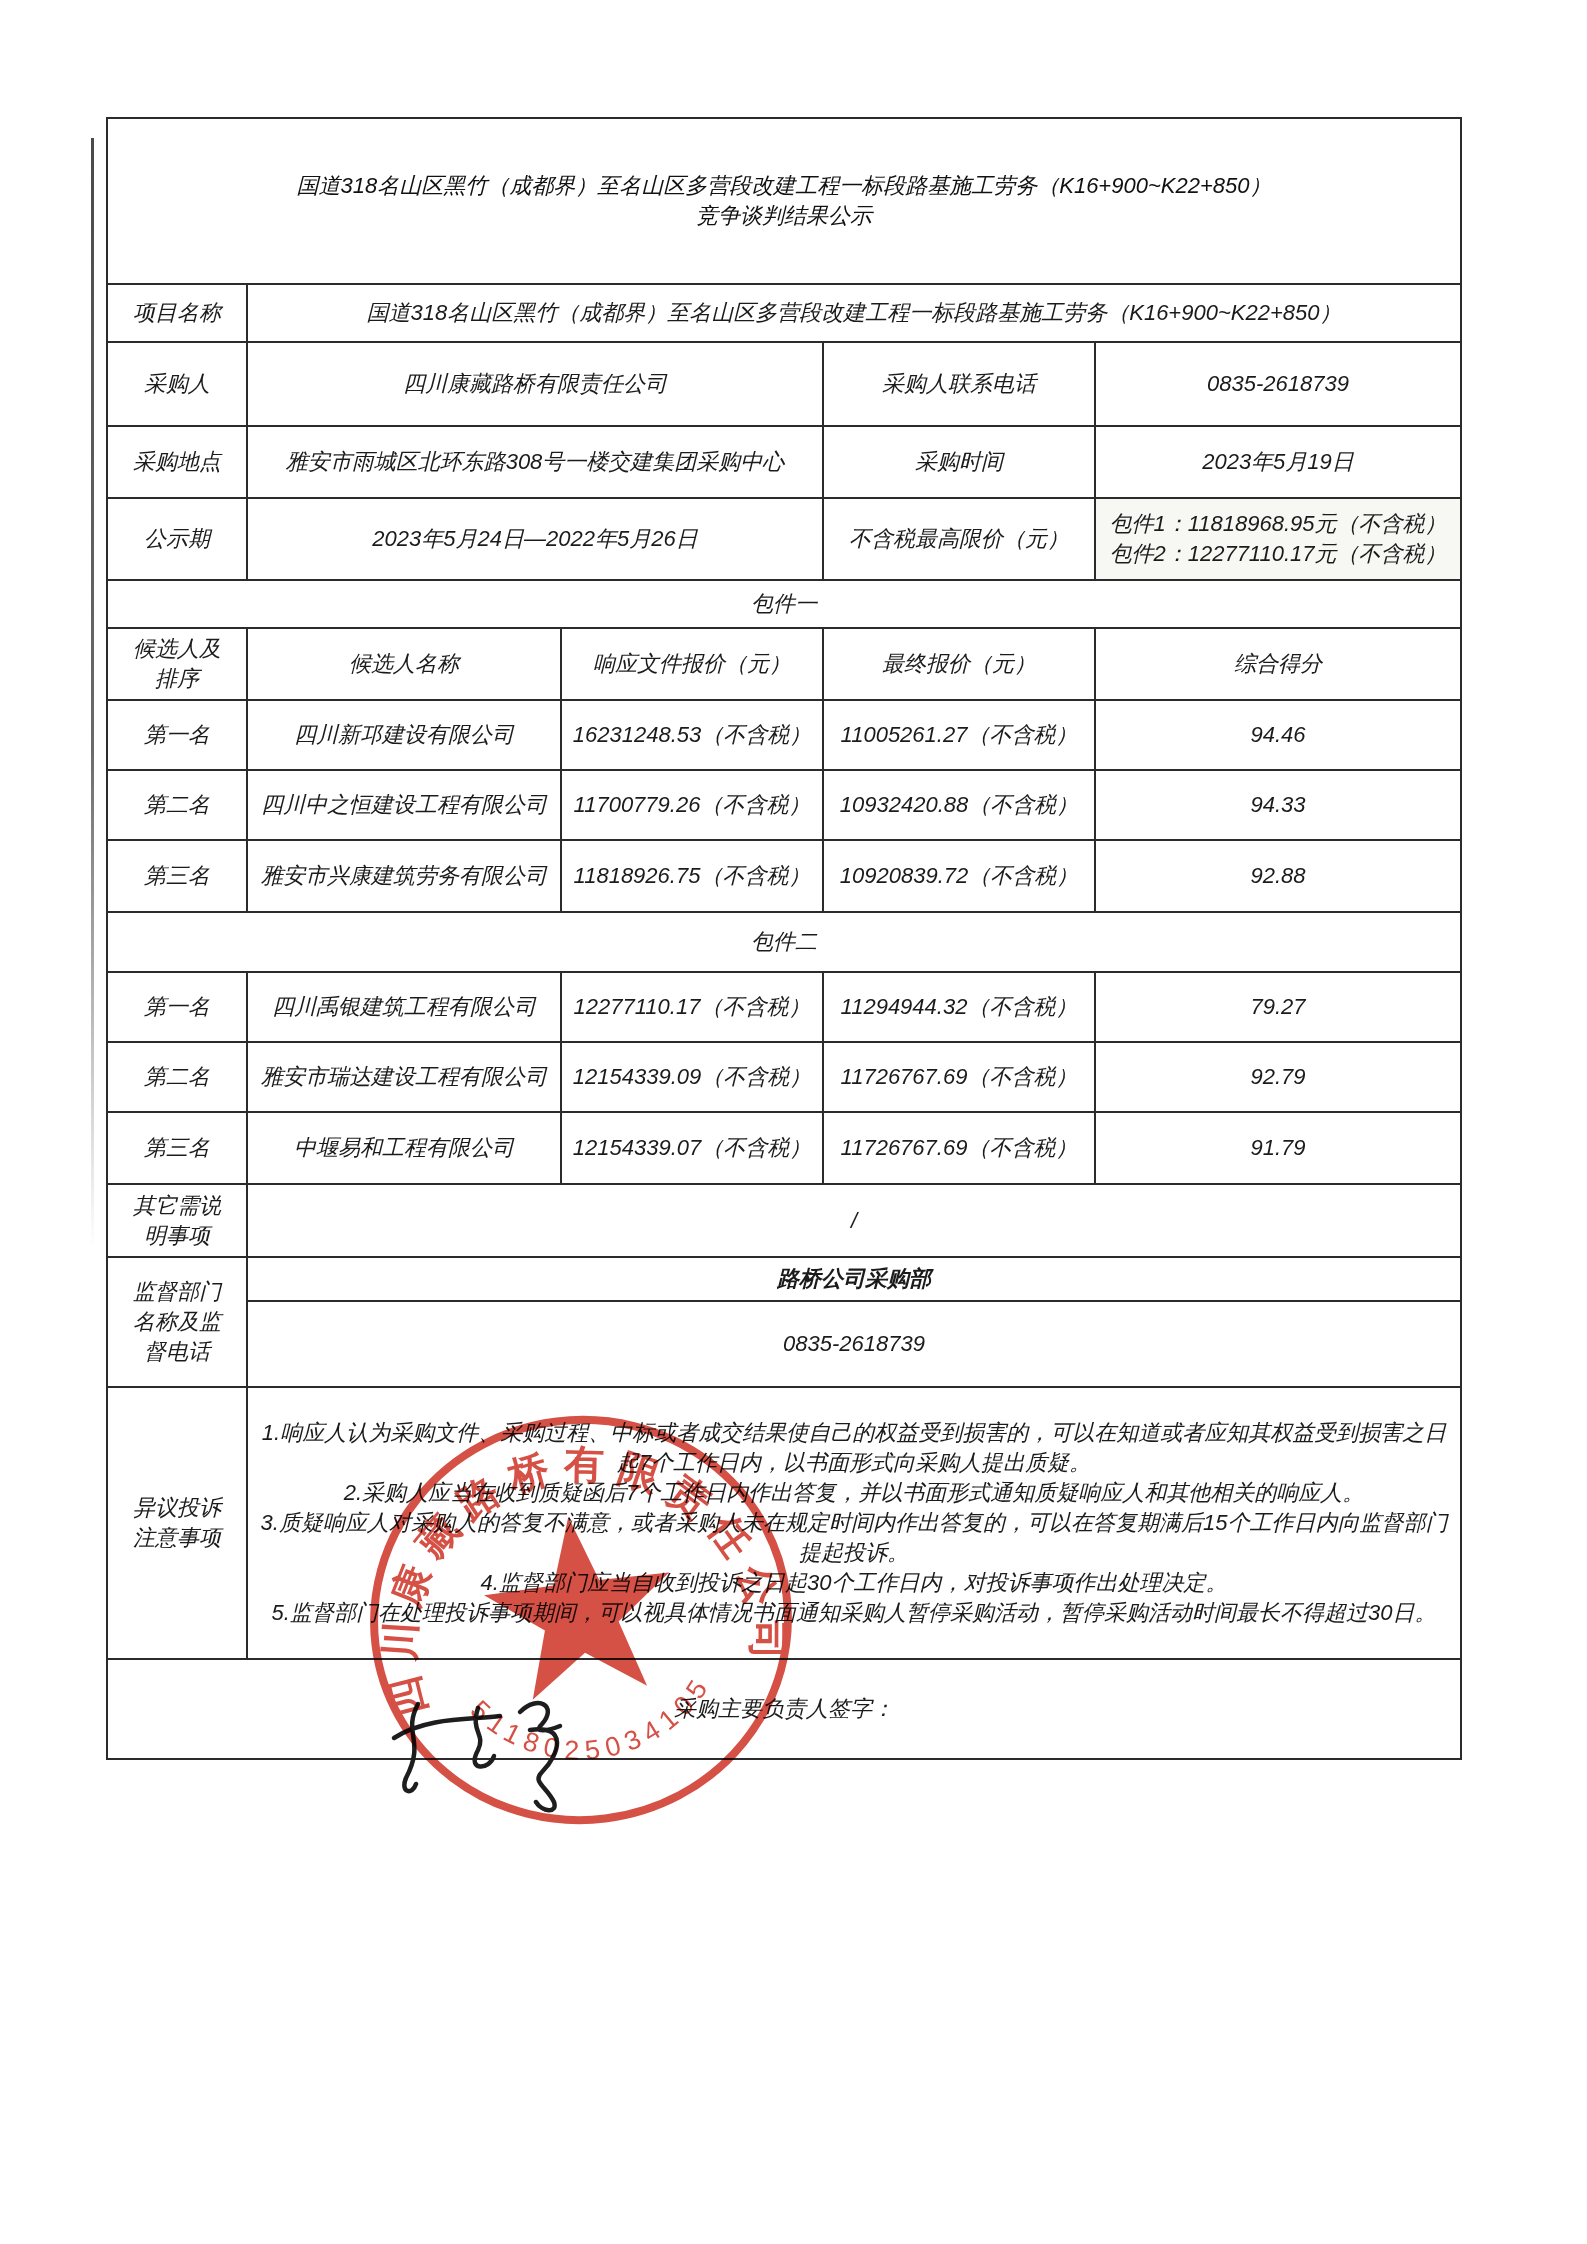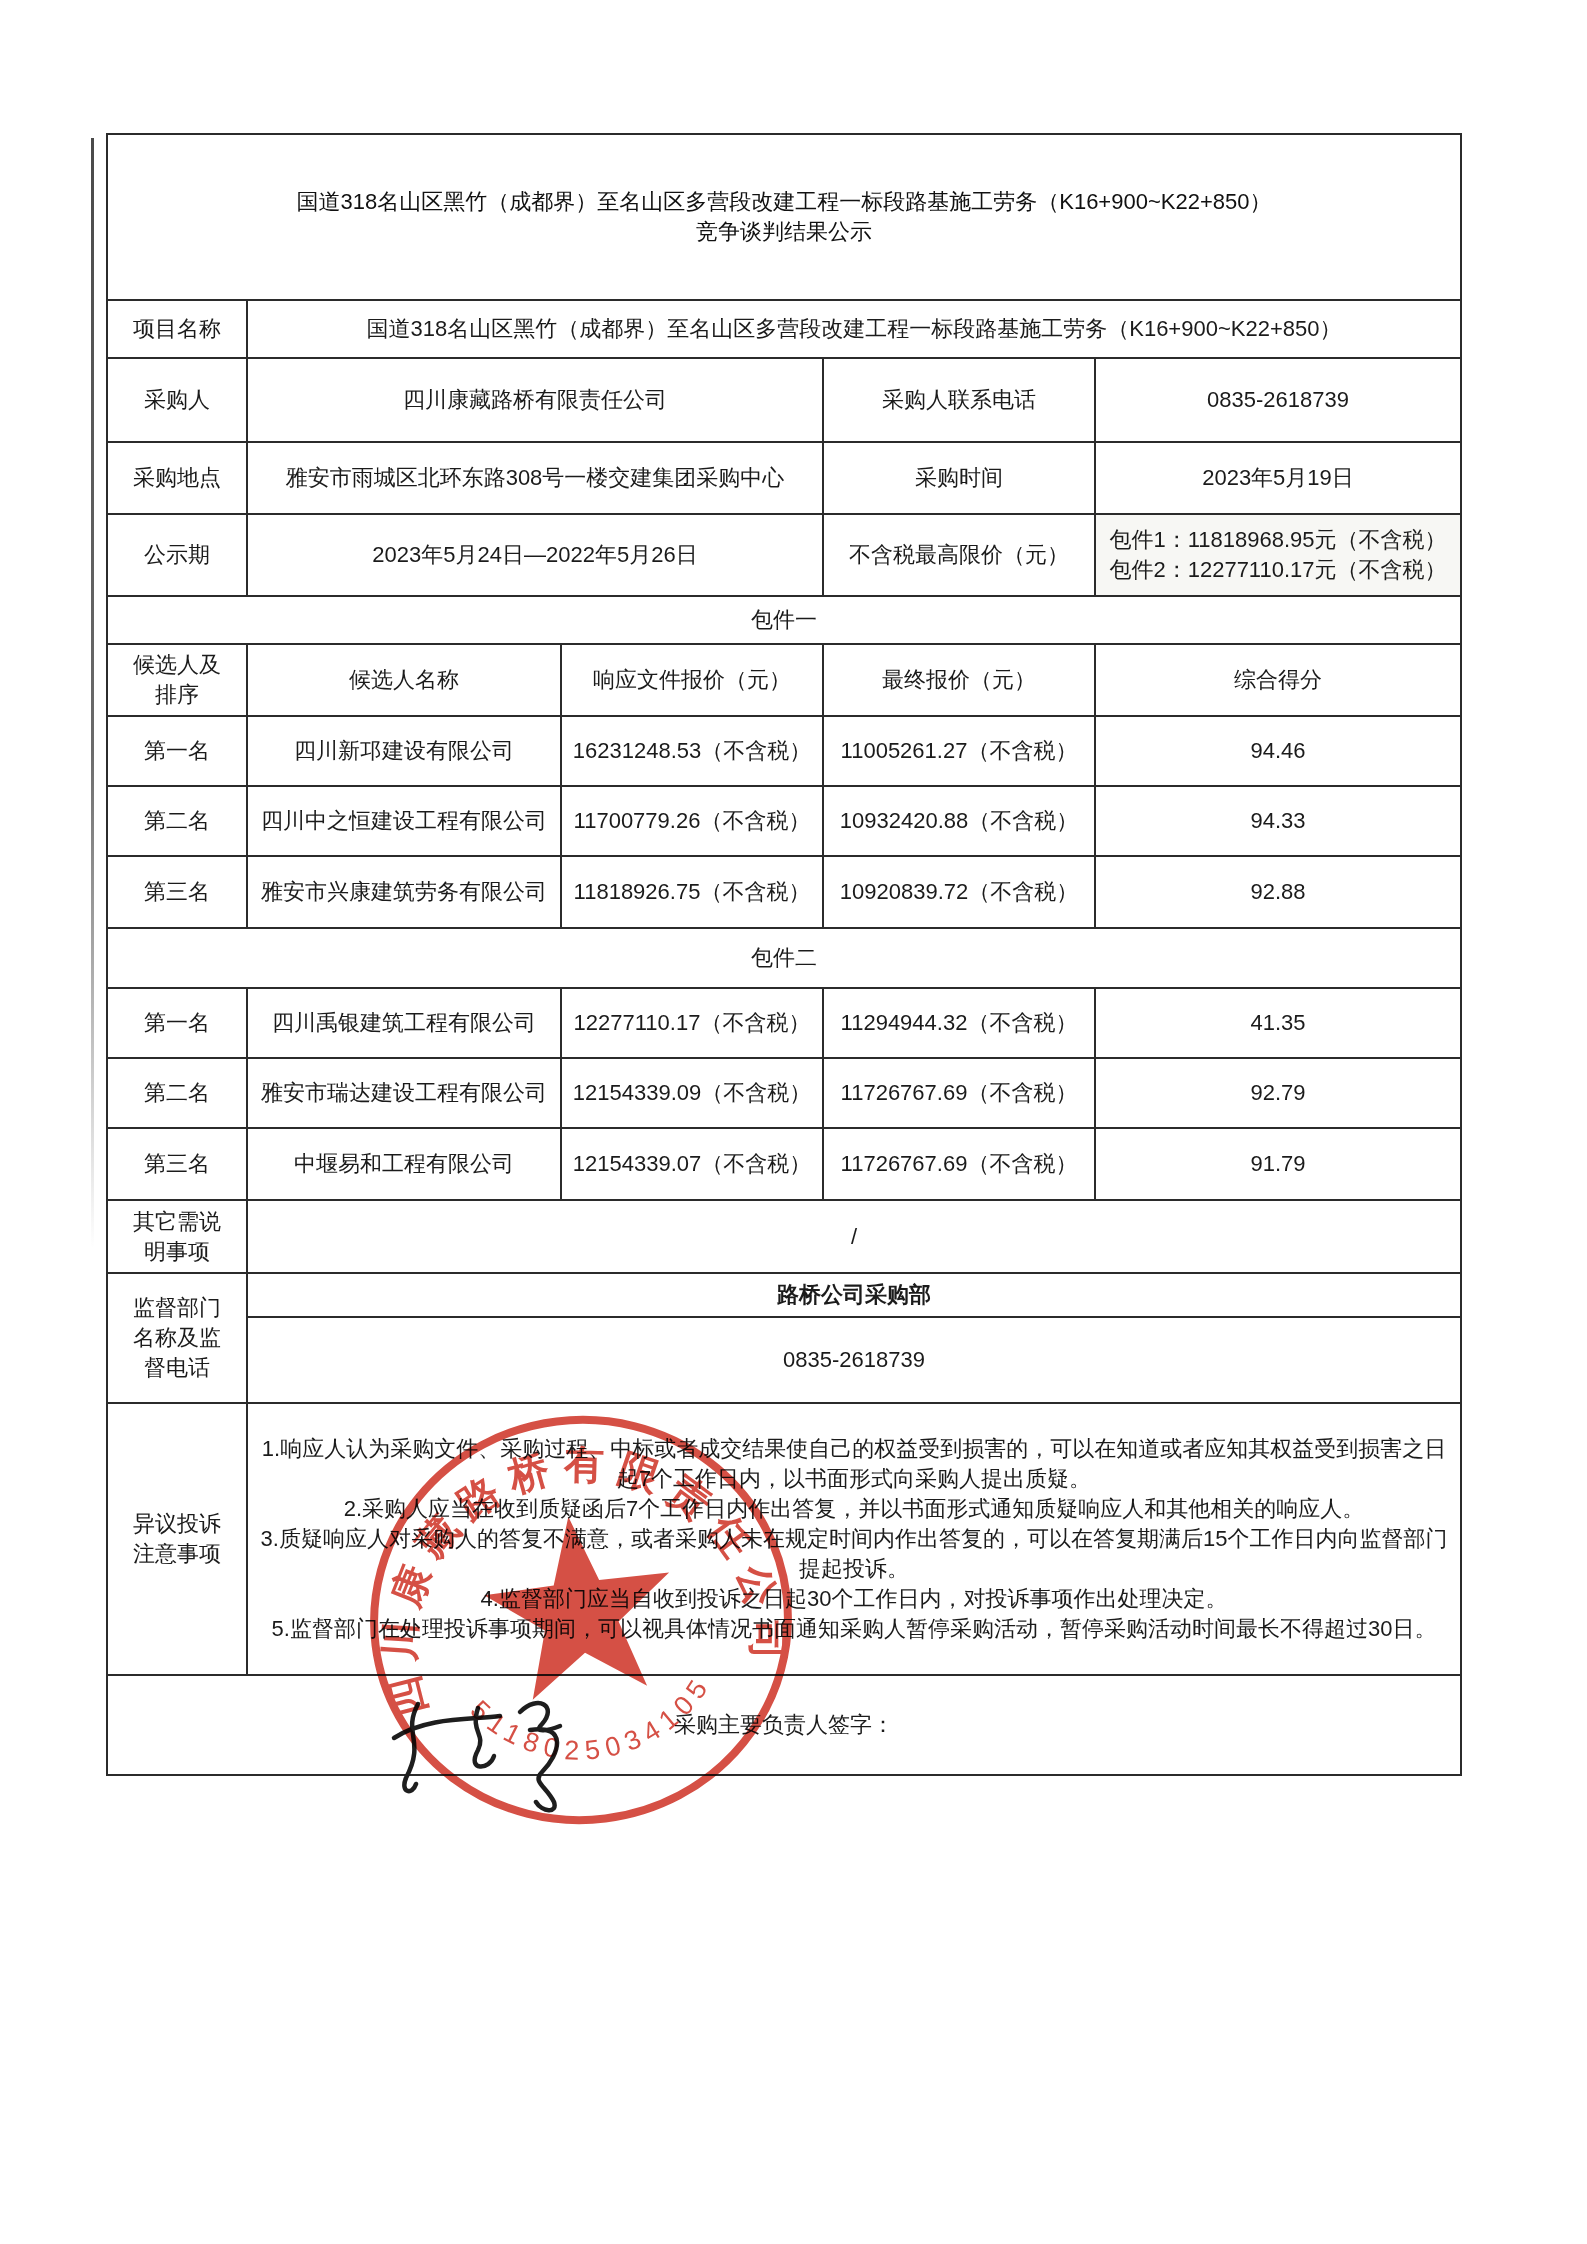--- a/index.html
+++ b/index.html
@@ -11,23 +11,24 @@
   }
   .page{position:absolute;inset:0;background:#ffffff;}
   
   .scan-edge-left{
     position:absolute;left:91px;top:138px;width:3px;height:1110px;
     background:linear-gradient(#4a4a4a,#6a6a6a 55%,rgba(120,120,120,0));
   }
   .scan-speck{position:absolute;color:#9a9a9a;font-size:18px;}
 
   table.main{
-    position:absolute;left:106px;top:133px;
+    position:absolute;left:106px;top:117px;
     width:1354px;border-collapse:collapse;table-layout:fixed;
     background:#fff;
+    font-style:italic;
   }
   table.main td, table.main th{
     border:2px solid #2b2b2b;
     font-weight:normal;
     font-size:22px;
     text-align:center;
     vertical-align:middle;
     padding:4px 10px;
     line-height:30px;
     word-break:break-all;
@@ -151,21 +152,21 @@
 
     <tr style="height:60px">
       <td colspan="5" class="band">包件二</td>
     </tr>
 
     <tr style="height:70px">
       <th class="lab">第一名</th>
       <td>四川禹银建筑工程有限公司</td>
       <td>12277110.17（不含税）</td>
       <td>11294944.32（不含税）</td>
-      <td>41.35</td>
+      <td>79.27</td>
     </tr>
     <tr style="height:70px">
       <th class="lab">第二名</th>
       <td>雅安市瑞达建设工程有限公司</td>
       <td>12154339.09（不含税）</td>
       <td>11726767.69（不含税）</td>
       <td>92.79</td>
     </tr>
     <tr style="height:72px">
       <th class="lab">第三名</th>

